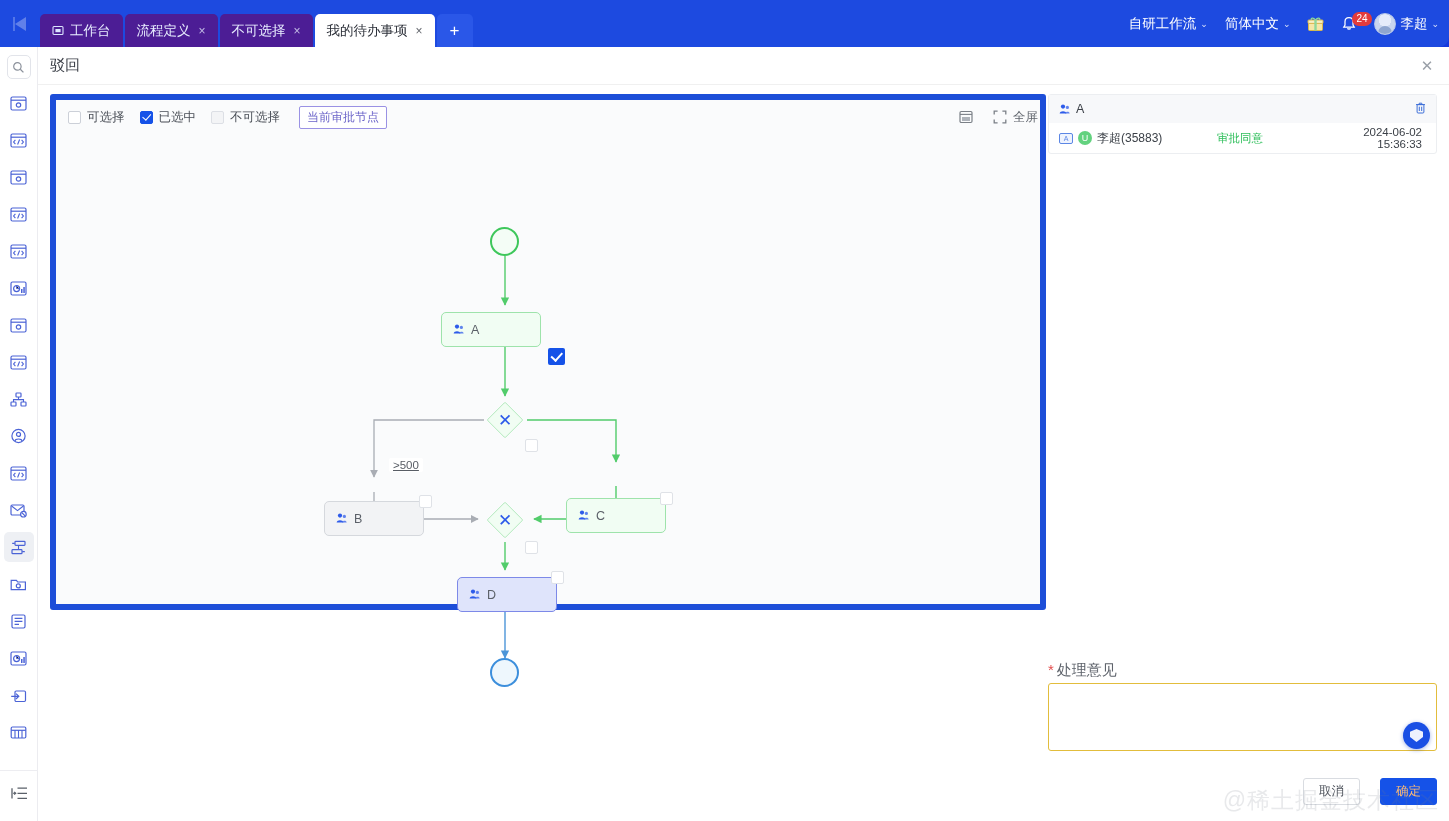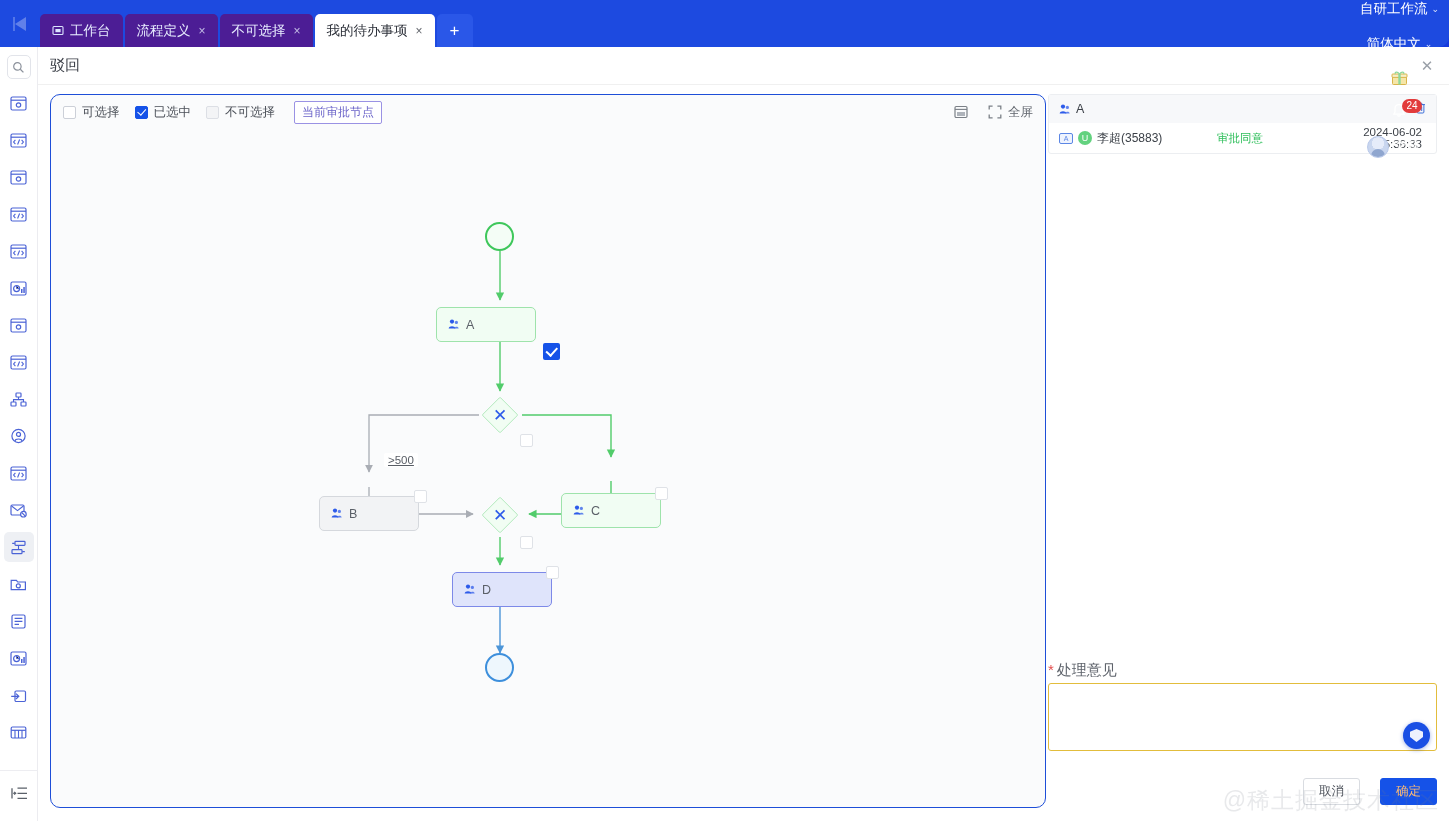--- a/index.html
+++ b/index.html
@@ -37,21 +37,21 @@
   }
   .tab.active { background: #ffffff; color: #2b2f38; }
   .tab .tab-x { font-size: 12px; opacity: .75; margin-left: 2px; }
   .tab .monitor-ico { display:inline-flex; }
   .tab-add {
     width: 36px; height: 33px; display: flex; align-items: center; justify-content: center;
     background: #2a57e8; color: #fff; font-size: 17px; border-radius: 5px 5px 0 0; cursor: pointer;
   }
   .top-right {
     position: absolute; right: 10px; top: 0; height: 47px; z-index: 3;
-    display: flex; align-items: center; gap: 17px; color: #fff; font-size: 13.5px; flex-direction: column;
+    display: flex; align-items: center; gap: 17px; color: #fff; font-size: 13.5px;
   }
   .top-right .itm { display: flex; align-items: center; gap: 4px; cursor: pointer; white-space: nowrap; }
   .caret { font-size: 9px; opacity: .85; }
   .bell-wrap { position: relative; display:flex; align-items:center; cursor:pointer;}
   .badge {
     position: absolute; left: 11px; top: -4px;
     background: #e23b3b; color: #fff; font-size: 10px; line-height: 14px;
     height: 14px; min-width: 19px; padding: 0 4px; border-radius: 8px; text-align: center;
   }
   .avatar {
@@ -94,22 +94,22 @@
   .modal-title { font-size: 15px; color: #3b3f47; }
   .modal-close {
     position: absolute; right: 14px; top: 11px; width: 16px; height: 16px;
     color: #9aa0a8; font-size: 15px; line-height: 16px; text-align: center; cursor: pointer;
   }
 
   .modal-body { position: absolute; left: 0; top: 38px; width: 1411px; height: 736px; }
 
   
   .diagram-pane {
-    position: absolute; left: 12px; top: 9px; width: 996px; height: 714px;
-    background: #fafbfc; border: 1px solid #1d4ed8; border-radius: 10px;
+    position: absolute; left: 12px; top: 9px; width: 996px; height: 516px;
+    background: #fafbfc; border: 6px solid #1d4ed8; border-radius: 3px;
   }
   .dg-toolbar {
     position: absolute; left: 0; top: 0; width: 996px; height: 34px;
     display: flex; align-items: center; padding: 0 12px;
   }
   .cbx-group { display: flex; align-items: center; gap: 15px; }
   .cbx { display: flex; align-items: center; gap: 6px; font-size: 12.5px; color: #4a4f57; cursor: pointer; }
   .box {
     width: 13px; height: 13px; border: 1px solid #ccd0d8; border-radius: 2px; background: #fff;
     display:flex; align-items:center; justify-content:center;

